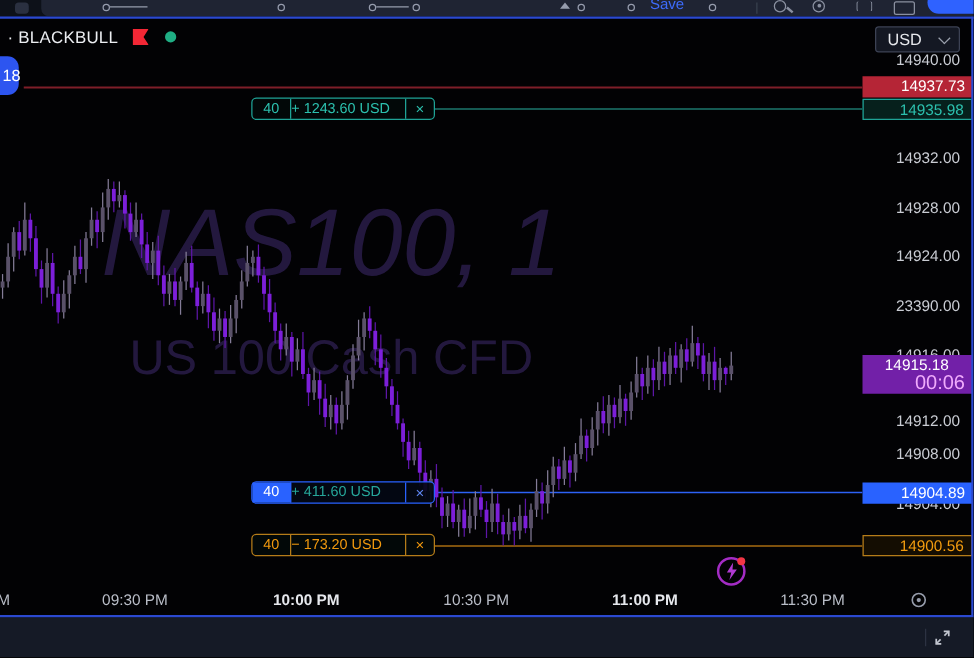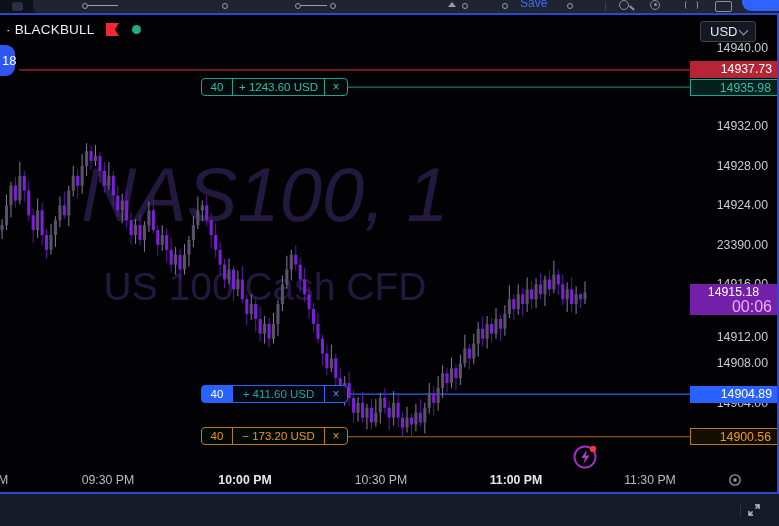--- a/index.html
+++ b/index.html
@@ -34,42 +34,42 @@
   .wm-title{font-size:76px;line-height:80px;white-space:nowrap;font-style:italic;}
   .wm-sub{font-size:39px;line-height:44px;margin-top:30px;white-space:nowrap;}
 
   #chart{position:absolute;left:0;top:0;z-index:1;}
 
   .broker{position:absolute;left:6px;top:9px;color:#eceef2;font-size:13.5px;letter-spacing:.2px;z-index:3;}
   .flag{position:absolute;left:106px;top:10px;width:13px;height:13px;background:#f32735;
         clip-path:polygon(0 0,100% 0,68% 50%,100% 100%,0 100%);z-index:3;}
   .dot-green{position:absolute;left:132px;top:12px;width:9px;height:9px;border-radius:50%;background:#1fae84;z-index:3;}
 
-  .usd{position:absolute;left:700px;top:8px;width:56px;height:21px;background:#141823;border:1px solid #3c4254;
+  .usd{position:absolute;left:700px;top:8px;width:68px;height:21px;background:#141823;border:1px solid #3c4254;
        border-radius:3px;color:#e6e8ec;font-size:13px;line-height:19px;padding-left:9px;box-sizing:border-box;z-index:5;}
   .usd .chev{position:absolute;right:8px;top:5px;width:6px;height:6px;border-right:1.4px solid #9aa0ac;
        border-bottom:1.4px solid #9aa0ac;transform:rotate(45deg);}
 
   .ytick{position:absolute;right:11px;color:#c9ccd3;font-size:12.3px;line-height:16px;z-index:1;}
 
   .chip{position:absolute;left:690px;width:88px;height:17px;box-sizing:border-box;font-size:12.3px;
         line-height:16px;text-align:right;padding-right:6px;z-index:5;}
   #chip-0{background:#b52536;color:#fff;}
   #chip-1{background:#06201c;border:1px solid #1fa396;color:#2cc0ae;}
   #chip-2{background:#2962ff;color:#fff;}
   #chip-3{background:#140d02;border:1px solid #b57c19;color:#f39c0f;}
   .chip-cur{position:absolute;left:690px;width:88px;height:31px;background:#7220a8;color:#fff;z-index:6;
         font-size:12.3px;box-sizing:border-box;padding:1px 6px 0 5px;}
   .cur-price{text-align:center;line-height:15px;}
   .cur-count{text-align:right;line-height:14px;color:#f0abfc;font-size:16px;}
 
   .pos-tag{position:absolute;left:201px;width:147px;height:18px;box-sizing:border-box;display:flex;
         border:1px solid;border-radius:4px;font-size:11.5px;line-height:16px;background:rgba(2,9,9,.92);z-index:4;}
   .pos-tag .qty{width:30px;text-align:center;border-right:1px solid;}
-  .pos-tag .pnl{flex:1;text-align:center;border-right:1px solid;}
+  .pos-tag .pnl{flex:1;text-align:left;border-right:1px solid;}
   .pos-tag .xbtn{width:22px;text-align:center;font-size:12px;}
   .tag-teal{border-color:#1fa396;color:#2cc0ae;}
   .tag-teal .qty,.tag-teal .pnl{border-color:#1fa396;}
   .tag-blue{border-color:#2962ff;background:rgba(3,8,20,.92);}
   .tag-blue .qty{background:#2962ff;color:#fff;border-color:#2962ff;}
   .tag-blue .pnl{color:#26a69a;border-color:#2962ff;}
   .tag-blue .xbtn{color:#5f86f5;}
   .tag-orange{border-color:#b57c19;color:#f0980e;}
   .tag-orange .qty,.tag-orange .pnl{border-color:#b57c19;}
 

